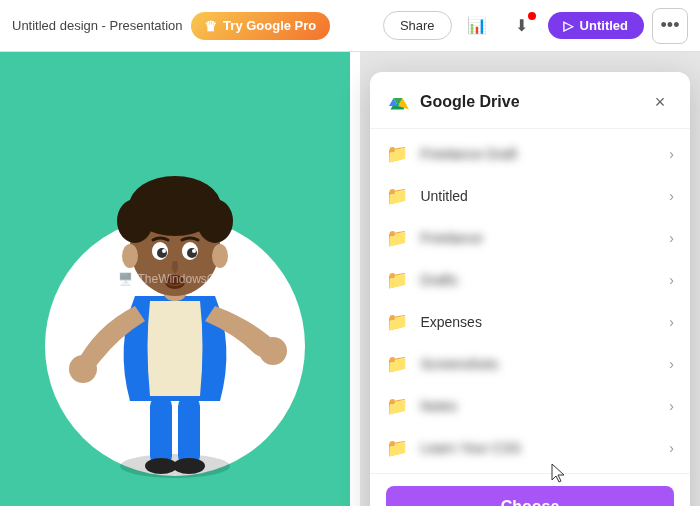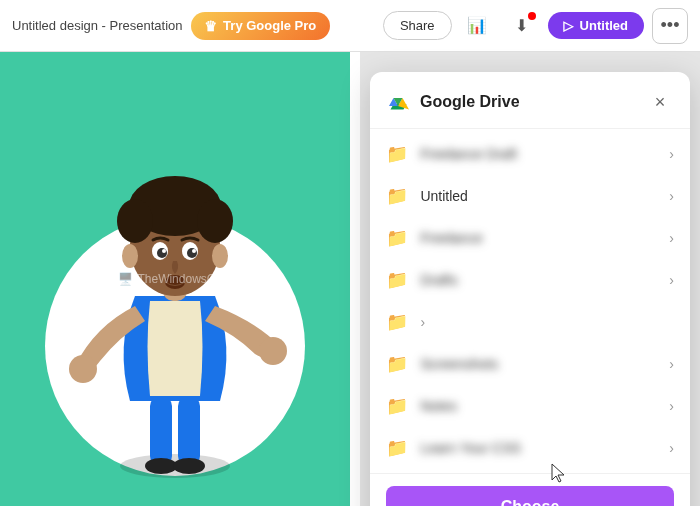--- a/index.html
+++ b/index.html
@@ -413,20 +413,21 @@
           <span class="folder-name blurred">Freelance</span>
           <span class="chevron-icon">›</span>
         </div>
         <div class="folder-item">
           <span class="folder-icon">📁</span>
           <span class="folder-name blurred">Drafts</span>
           <span class="chevron-icon">›</span>
         </div>
         <div class="folder-item">
           <span class="folder-icon">📁</span>
+          <span class="folder-name">Expenses</span>
           <span class="chevron-icon">›</span>
         </div>
         <div class="folder-item">
           <span class="folder-icon">📁</span>
           <span class="folder-name blurred">Screenshots</span>
           <span class="chevron-icon">›</span>
         </div>
         <div class="folder-item">
           <span class="folder-icon">📁</span>
           <span class="folder-name blurred">Notes</span>

